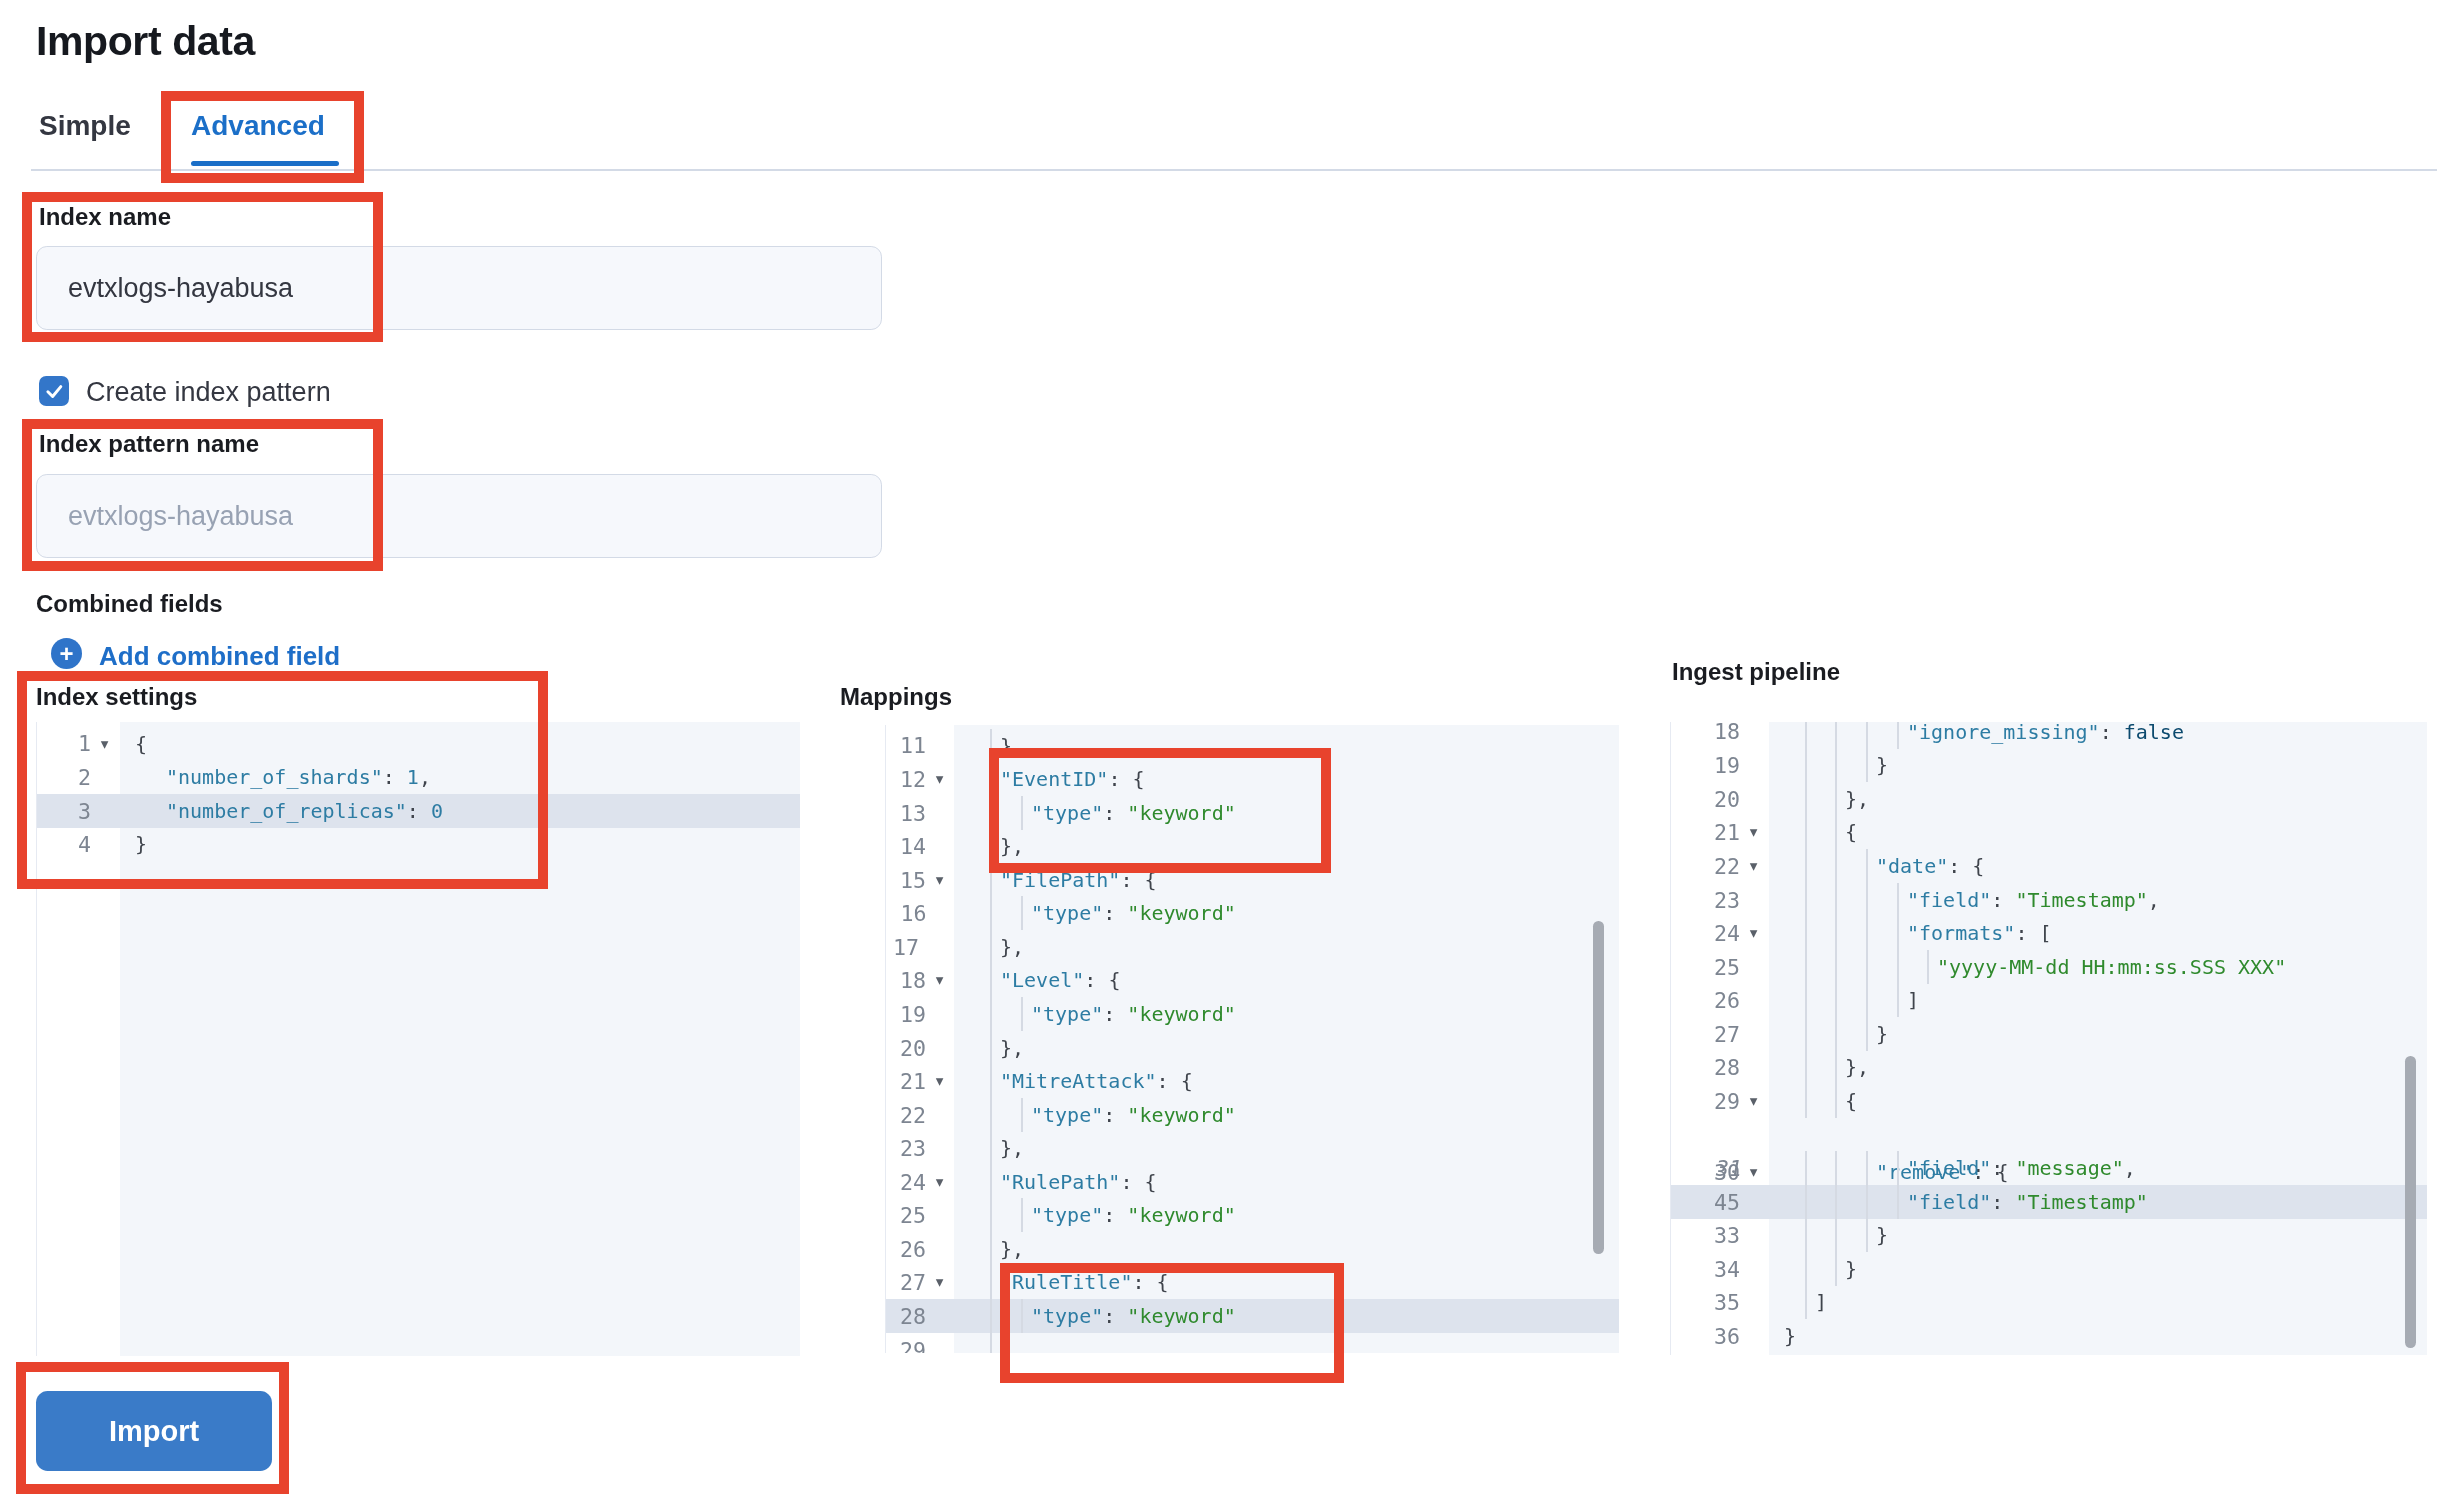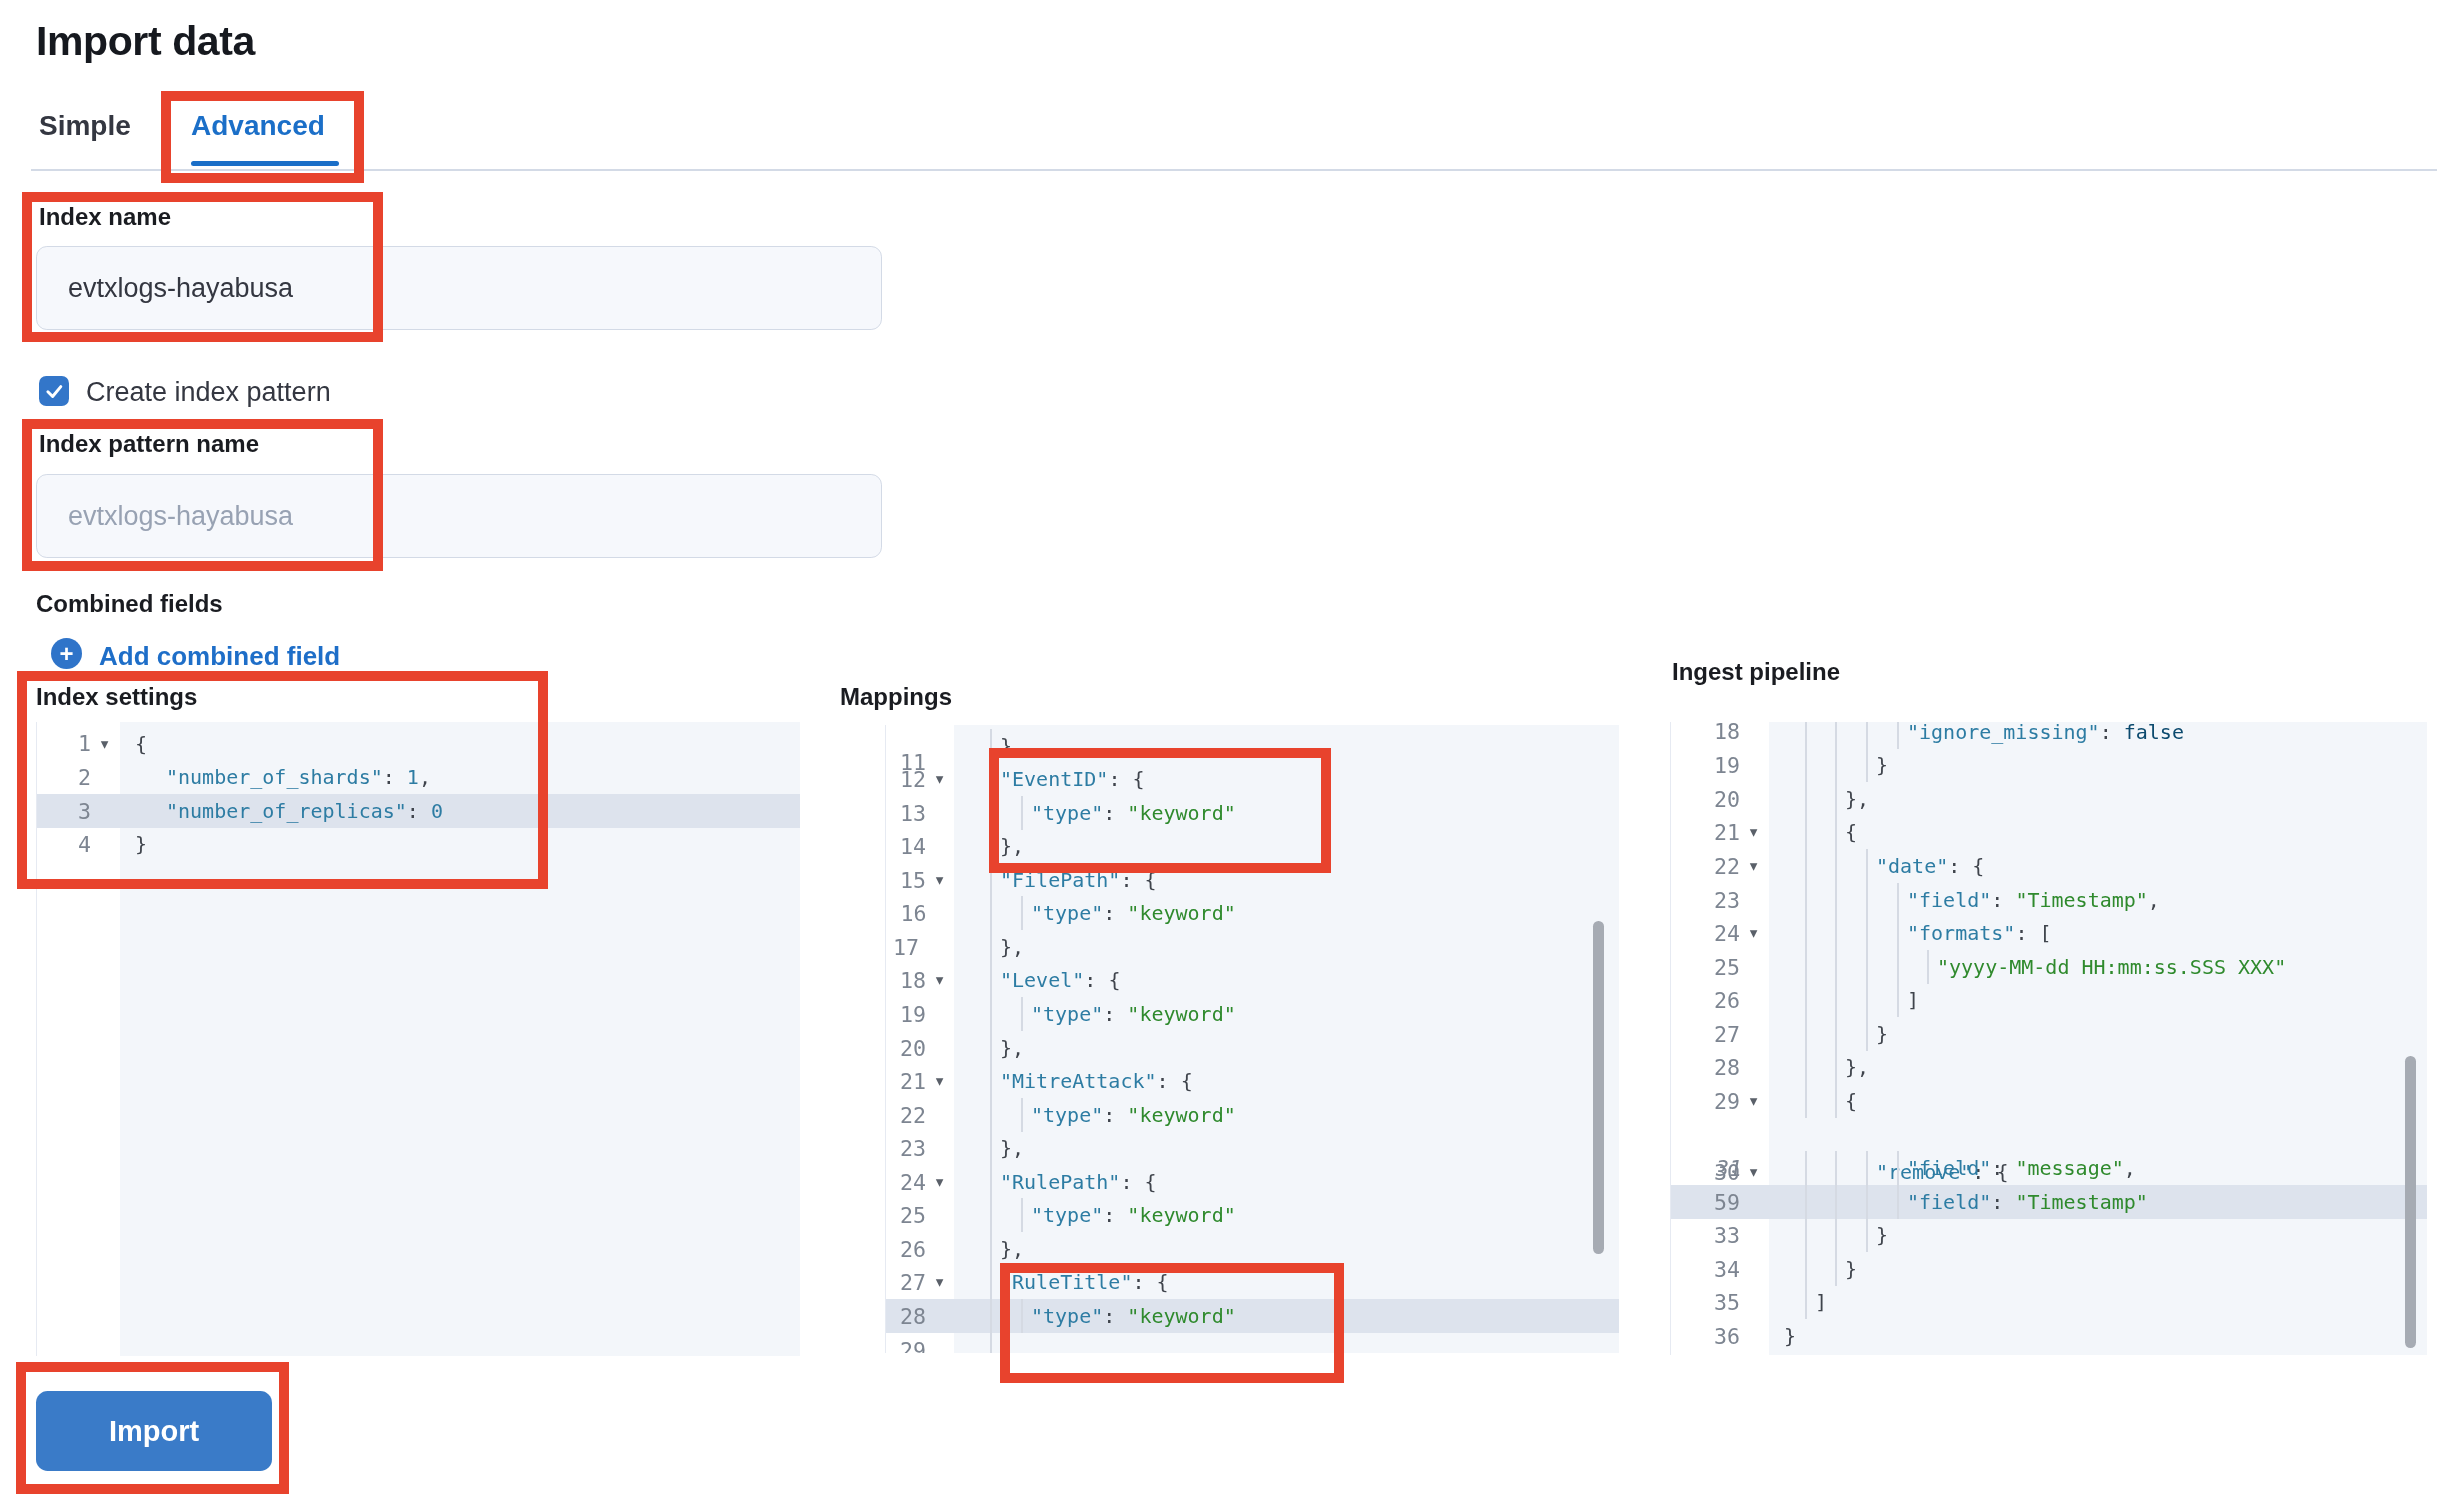--- a/index.html
+++ b/index.html
@@ -113,21 +113,21 @@
         <span class="ed-num" style="width: 54px;">4</span>
         <span class="ed-fold"></span>
       </div>
       <div class="ed-code" style="left: 98px;"><span class="tk-p">}</span></div>
     </div>
   </div>
 
 <div class="abs editor" style="left:885px; top:725px; width:734px; height:628px;">
     <div class="gutter-bg" style="width: 68px;"></div>
     <div class="ed-row" style="top: 3.6px; height: 34px;">
-      <div class="ed-gutter" style="left: 0px; width: 68px; margin-top: 17px;">
+      <div class="ed-gutter" style="left: 0px; width: 68px;">
         <span class="ed-num" style="width: 40px;">11</span>
         <span class="ed-fold"></span>
       </div>
       <span class="guide" style="left: 104px;"></span>
       <div class="ed-code" style="left: 114px;"><span class="tk-p">},</span></div>
     </div>
     <div class="ed-row" style="top: 37px; height: 34px;">
       <div class="ed-gutter" style="left: 0px; width: 68px;">
         <span class="ed-num" style="width: 40px;">12</span>
         <span class="ed-fold">▾</span>
@@ -419,21 +419,21 @@
         <span class="ed-fold"></span>
       </div>
       <span class="guide" style="left: 134px;"></span>
       <span class="guide" style="left: 164px;"></span>
       <span class="guide" style="left: 195px;"></span>
       <span class="guide" style="left: 226px;"></span>
       <div class="ed-code" style="left: 236px;"><span class="tk-k">"field"</span><span class="tk-p">: </span><span class="tk-s">"message"</span><span class="tk-p">,</span></div>
     </div>
     <div class="ed-row hl" style="top: 463px; height: 34px;">
       <div class="ed-gutter" style="left: 0px; width: 98px;">
-        <span class="ed-num" style="width: 69px;">59</span>
+        <span class="ed-num" style="width: 69px;">45</span>
         <span class="ed-fold"></span>
       </div>
       <span class="guide" style="left: 134px;"></span>
       <span class="guide" style="left: 164px;"></span>
       <span class="guide" style="left: 195px;"></span>
       <span class="guide" style="left: 226px;"></span>
       <div class="ed-code" style="left: 236px;"><span class="tk-k">"field"</span><span class="tk-p">: </span><span class="tk-s">"Timestamp"</span></div>
     </div>
     <div class="ed-row" style="top: 496px; height: 34px;">
       <div class="ed-gutter" style="left: 0px; width: 98px;">

